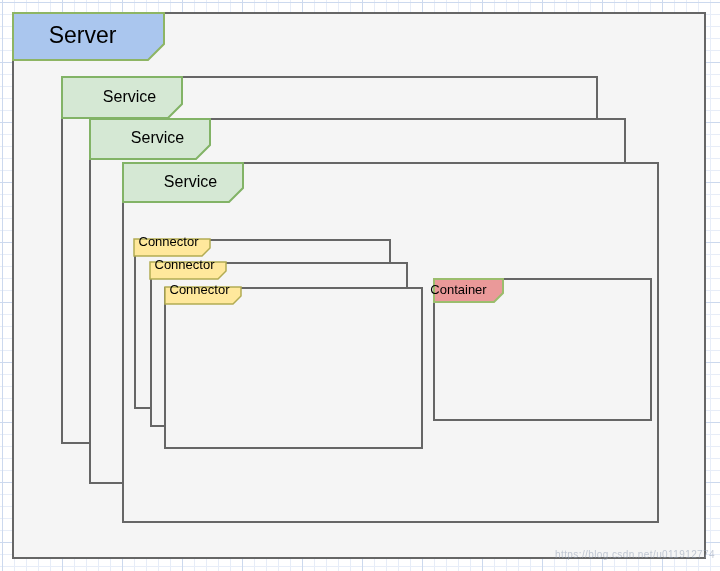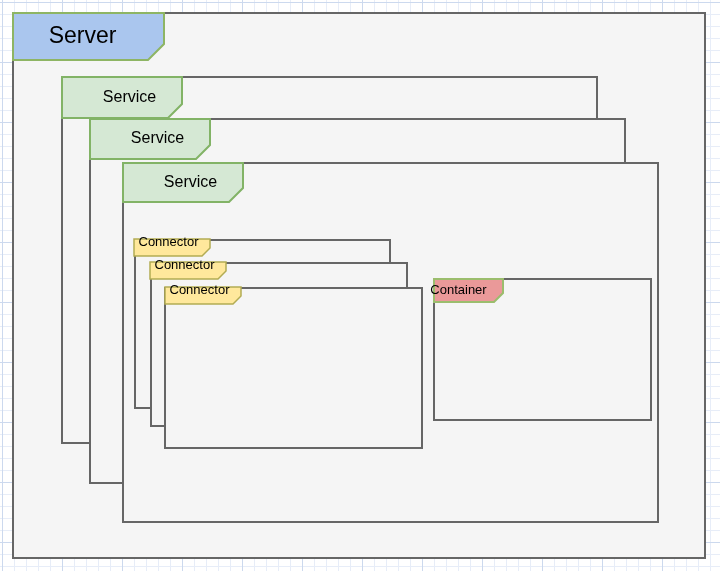--- a/index.html
+++ b/index.html
@@ -123,14 +123,15 @@
     <span class="lbl">Connector</span>
   </div>
 
   <div class="tab tab-container" style="left:433px; top:278px; width:71px; height:25px;">
     <svg width="71" height="25" viewBox="0 0 71 25" stroke="#9bbd6d">
       <polygon points="1,1 70,1 70,15 61,24 1,24" stroke-width="2" fill="#ea9999"></polygon>
     </svg>
     <span class="lbl">Container</span>
   </div>
 
+  <div class="watermark">https://blog.csdn.net/u011912774</div>
 
 </div>
 
 </body></html>

